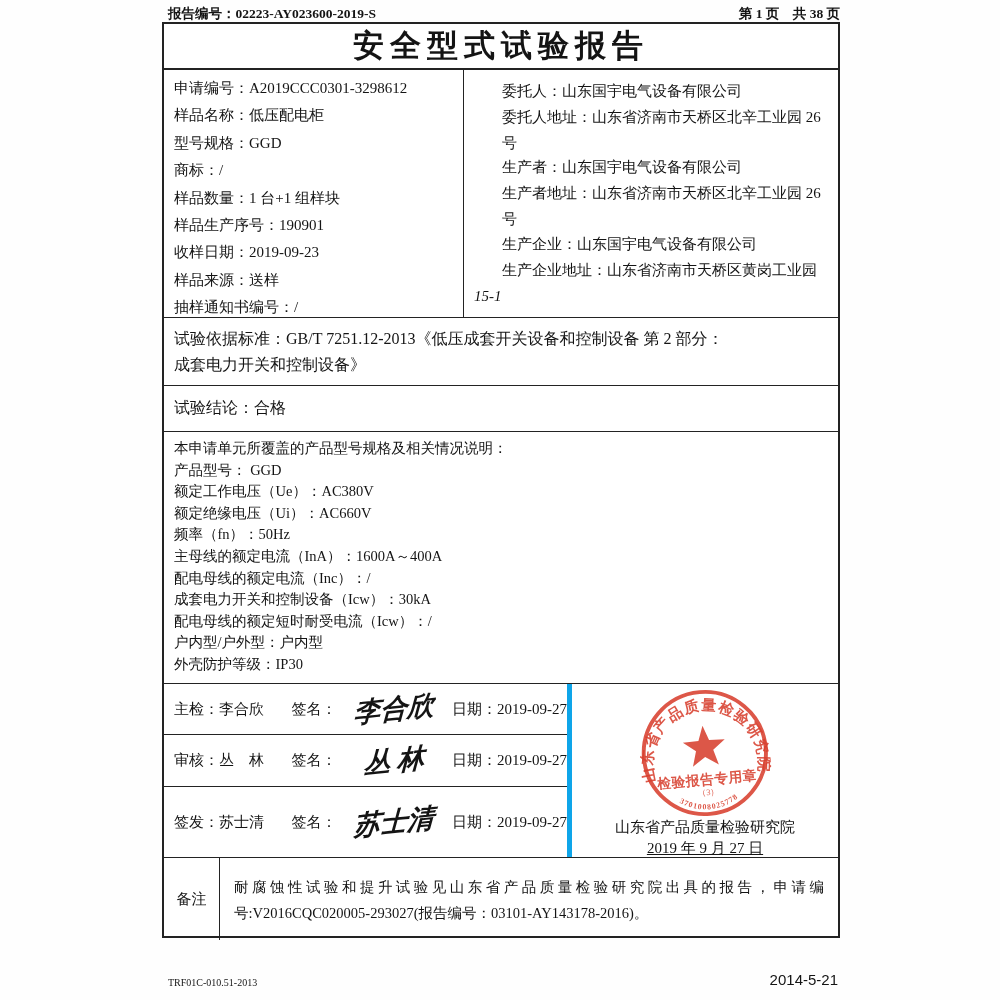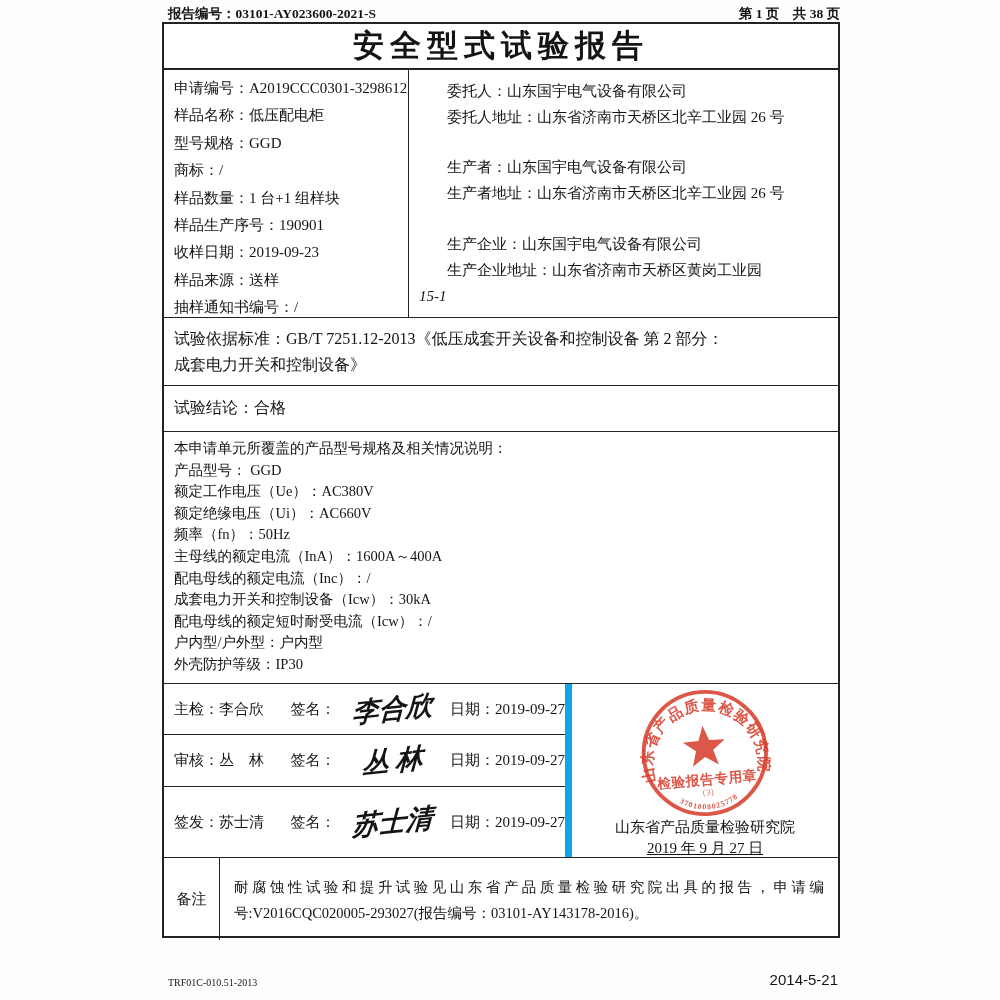--- a/index.html
+++ b/index.html
@@ -12,39 +12,39 @@
 
   .sheet { position:absolute; left:162px; top:22px; width:678px; height:916px;
     border:2px solid #232323; background:#fff; }
   .row { position:relative; width:100%; border-bottom:1px solid #232323; overflow:hidden; }
   .row:last-child { border-bottom:none; }
 
   .title-row { height:46px; display:flex; align-items:center; justify-content:center; }
   .doc-title { font-size:31px; font-weight:bold; letter-spacing:6px; }
 
   .info-row { height:248px; display:flex; }
-  .info-left { width:245px; border-right:1px solid #232323; padding:5px 10px 0 10px;
+  .info-left { width:300px; border-right:1px solid #232323; padding:5px 10px 0 10px;
     font-size:15px; }
   .info-left .line { line-height:27.4px; white-space:nowrap; }
   .info-right { flex:1; position:relative; font-size:15px; padding-left:10px; }
   .grp { position:absolute; left:10px; right:6px; }
   .grp .line { line-height:26px;margin-left:28px; }
   .grp1 { top:8px; } .grp2 { top:84px; } .grp3 { top:161px; }
   .line-center { text-align:left; line-height:26px;font-style:italic; }
 
   .standard-row { height:68px; padding:8px 10px 0 10px; font-size:16px; }
   .standard-row .line { line-height:26px; }
 
   .conclusion-row { height:46px; display:flex; align-items:center; padding-left:10px; font-size:16px; }
 
   .specs-row { height:252px; padding:6px 10px 0 10px; font-size:14.5px; }
   .specs-row .line { line-height:21.6px; white-space:nowrap; }
 
   .sig-row { height:174px; display:flex; }
-  .sig-left { width:408px; border-right:7px solid #0ea5e9; display:flex; flex-direction:column; }
+  .sig-left { width:408px; border-right:5px solid #0ea5e9; display:flex; flex-direction:column; }
   .sig-sub { position:relative; border-bottom:1px solid #232323; display:flex; align-items:center;
     font-size:15px; padding-left:10px; }
   .sig-sub:last-child { border-bottom:none; }
   .sig-sub .role { width:118px; white-space:nowrap; }
   .sig-sub .slabel { white-space:nowrap; }
   .script { display:inline-block; font-style:italic; font-weight:bold; font-size:27px;
     transform:rotate(-6deg) skewX(-8deg); margin:0 4px; width:108px; text-align:center;
     white-space:nowrap; }
   .sig-sub .sdate { white-space:nowrap; }
 
@@ -63,21 +63,21 @@
   .foot-left { position:absolute; left:168px; top:977px; font-size:10px; }
   .foot-right { position:absolute; right:162px; top:971px; font-size:15px;
     font-family:"Liberation Sans","DejaVu Sans",sans-serif; }
 </style>
 </head>
 <body>
 
 <div class="page">
 
   <div class="top-head">
-    <span>报告编号：03101-AY023600-2021-S</span>
+    <span>报告编号：02223-AY023600-2019-S</span>
     <span>第 1 页　共 38 页</span>
   </div>
 
   <div class="sheet">
 
     <div class="row title-row" style="border-bottom-width:2px;">
       <div class="doc-title">安全型式试验报告</div>
     </div>
 
     <div class="row info-row">

